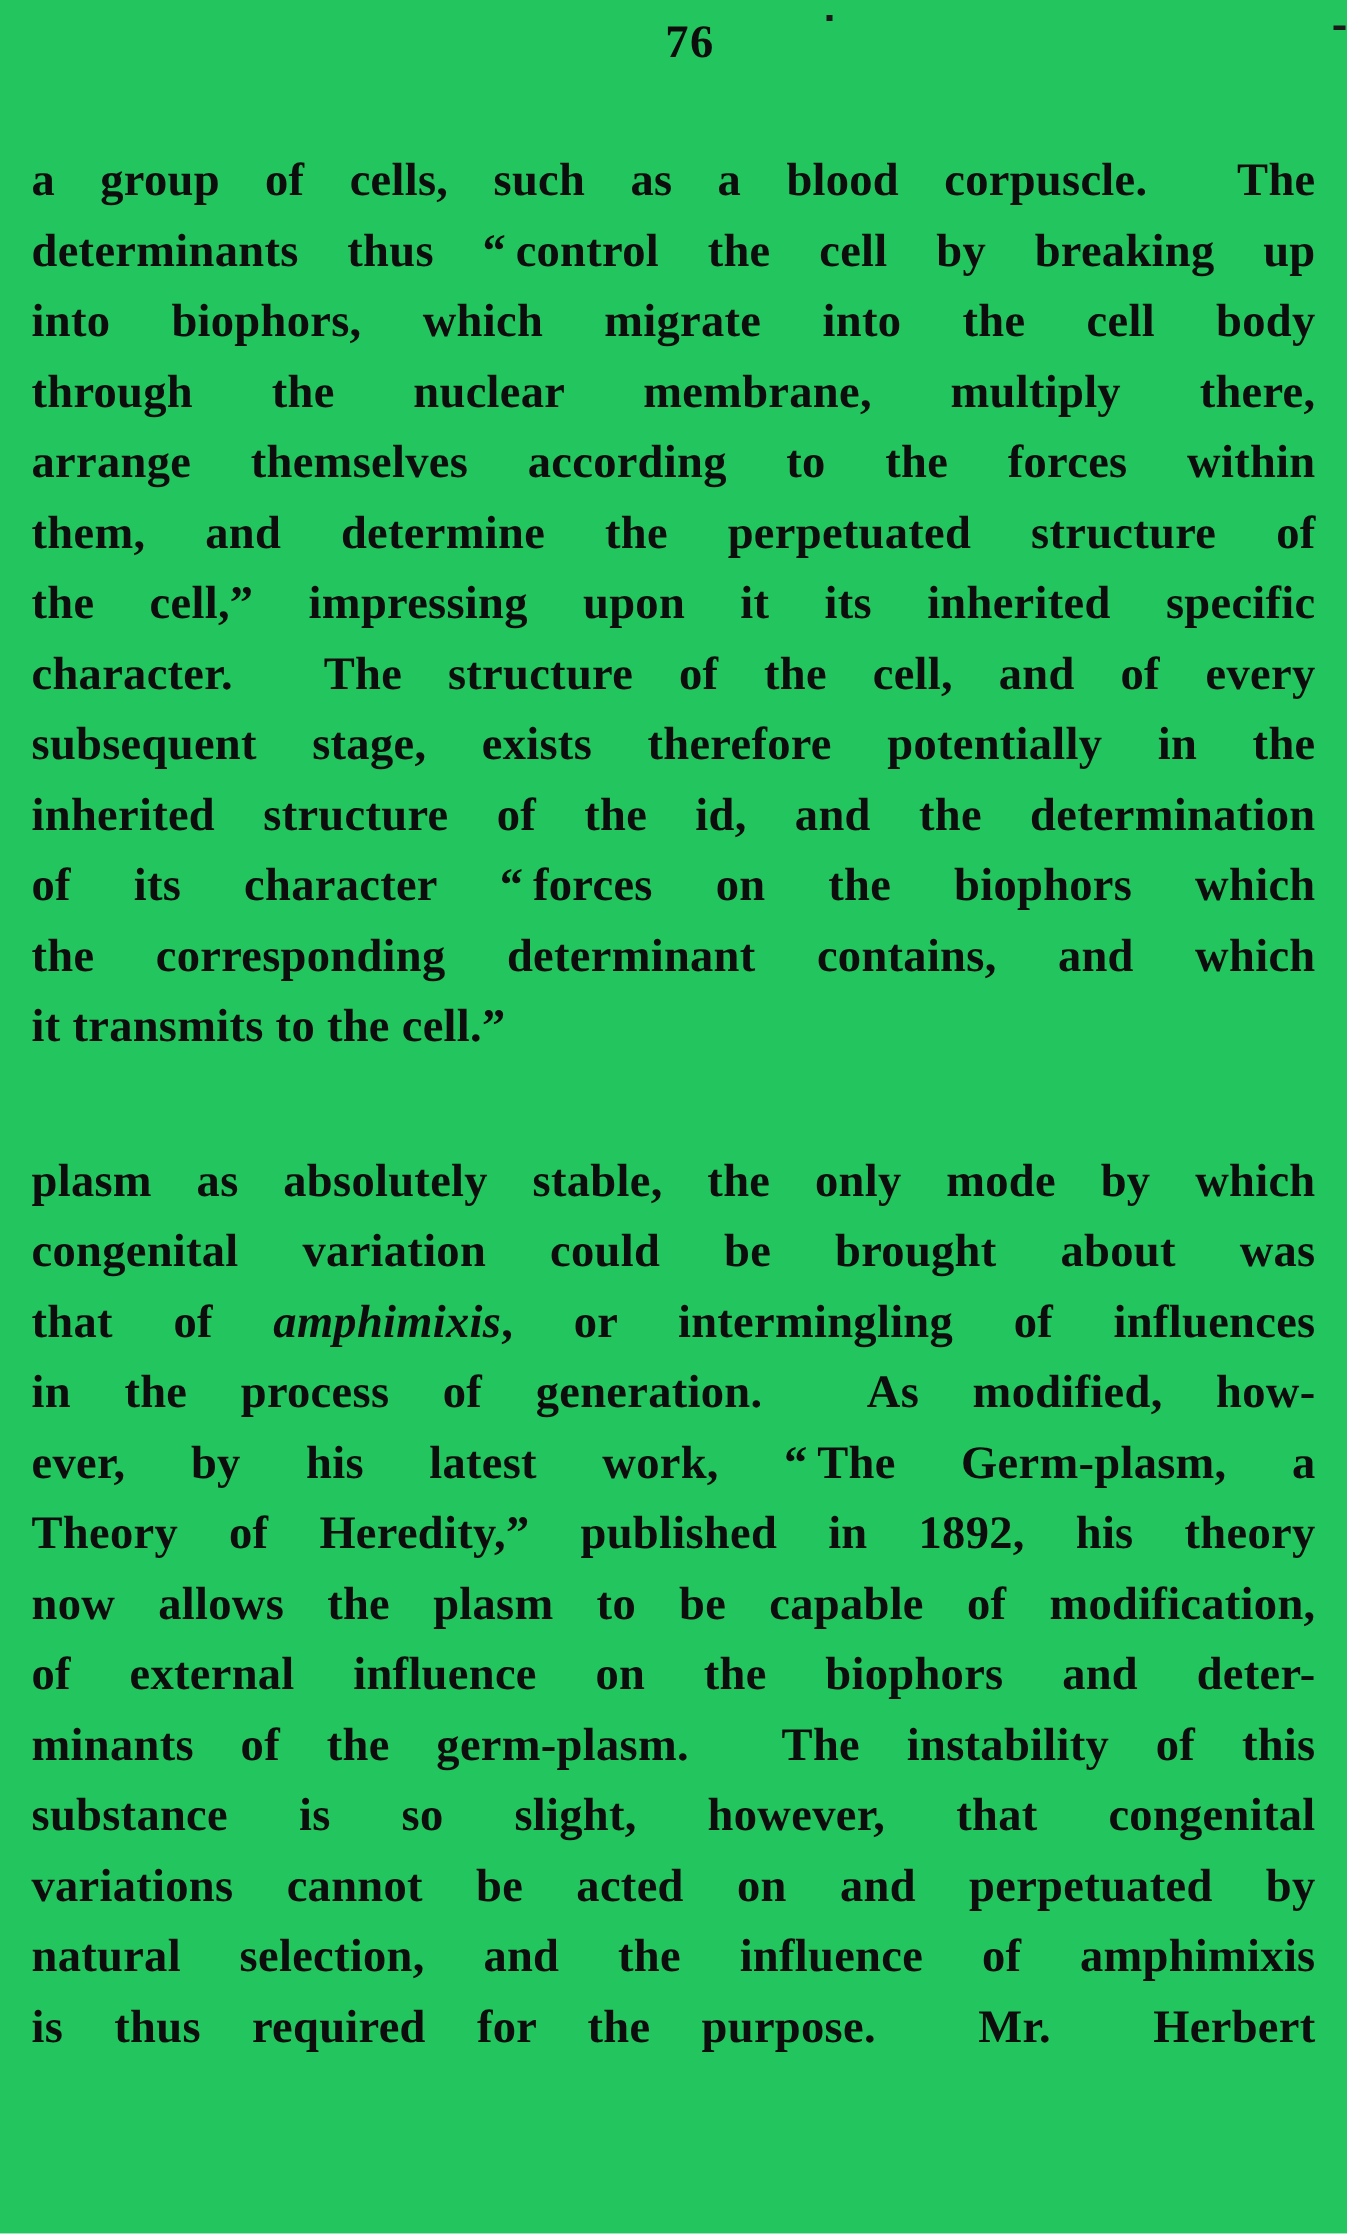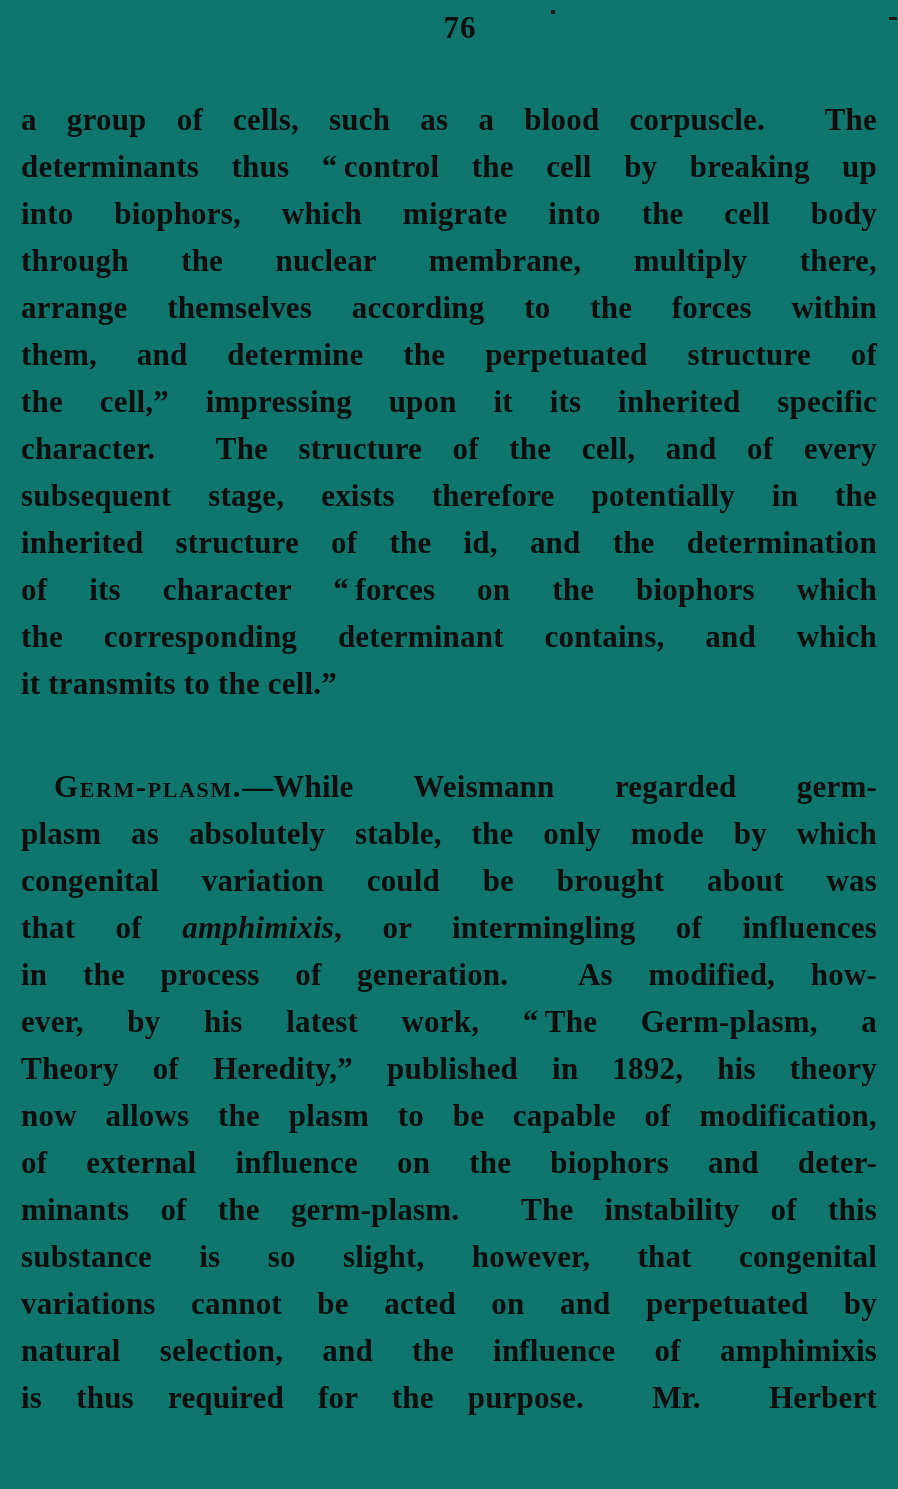--- a/index.html
+++ b/index.html
@@ -1,21 +1,21 @@
 <!DOCTYPE html>
 <html><head>
 <meta charset="utf-8">
 <style>
   html, body { margin: 0; padding: 0; background: #ffffff; }
 
   .page {
     position: relative;
     width: 898px;
     height: 1489px;
-    background: #0f766e;
+    background: #22c55e;
     overflow: hidden;
     font-family: "Liberation Serif", serif;
     color: #0d0d0d;
   }
 
   .pagenum-row {
     position: absolute;
     top: 10px;
     left: 0;
     width: 100%;
@@ -89,21 +89,20 @@
         <div class="line"><span class="n">them, and determine the perpetuated structure of</span></div>
         <div class="line"><span class="n">the cell,” impressing upon it its inherited specific</span></div>
         <div class="line"><span class="n">character.&nbsp; The structure of the cell, and of every</span></div>
         <div class="line"><span class="n">subsequent stage, exists therefore potentially in the</span></div>
         <div class="line"><span class="n">inherited structure of the id, and the determination</span></div>
         <div class="line"><span class="n">of its character “ forces on the biophors which</span></div>
         <div class="line"><span class="n">the corresponding determinant contains, and which</span></div>
         <div class="line last"><span class="n">it transmits to the cell.”</span></div>
       </div>
       <div class="paragraph">
-        <div class="line indent"><span class="sc">Germ-plasm.</span><span class="n">—While Weismann regarded germ-</span></div>
         <div class="line"><span class="n">plasm as absolutely stable, the only mode by which</span></div>
         <div class="line"><span class="n">congenital variation could be brought about was</span></div>
         <div class="line"><span class="n">that of </span><span class="i">amphimixis</span><span class="n">, or intermingling of influences</span></div>
         <div class="line"><span class="n">in the process of generation.&nbsp; As modified, how-</span></div>
         <div class="line"><span class="n">ever, by his latest work, “ The Germ-plasm, a</span></div>
         <div class="line"><span class="n">Theory of Heredity,” published in 1892, his theory</span></div>
         <div class="line"><span class="n">now allows the plasm to be capable of modification,</span></div>
         <div class="line"><span class="n">of external influence on the biophors and deter-</span></div>
         <div class="line"><span class="n">minants of the germ-plasm.&nbsp; The instability of this</span></div>
         <div class="line"><span class="n">substance is so slight, however, that congenital</span></div>

